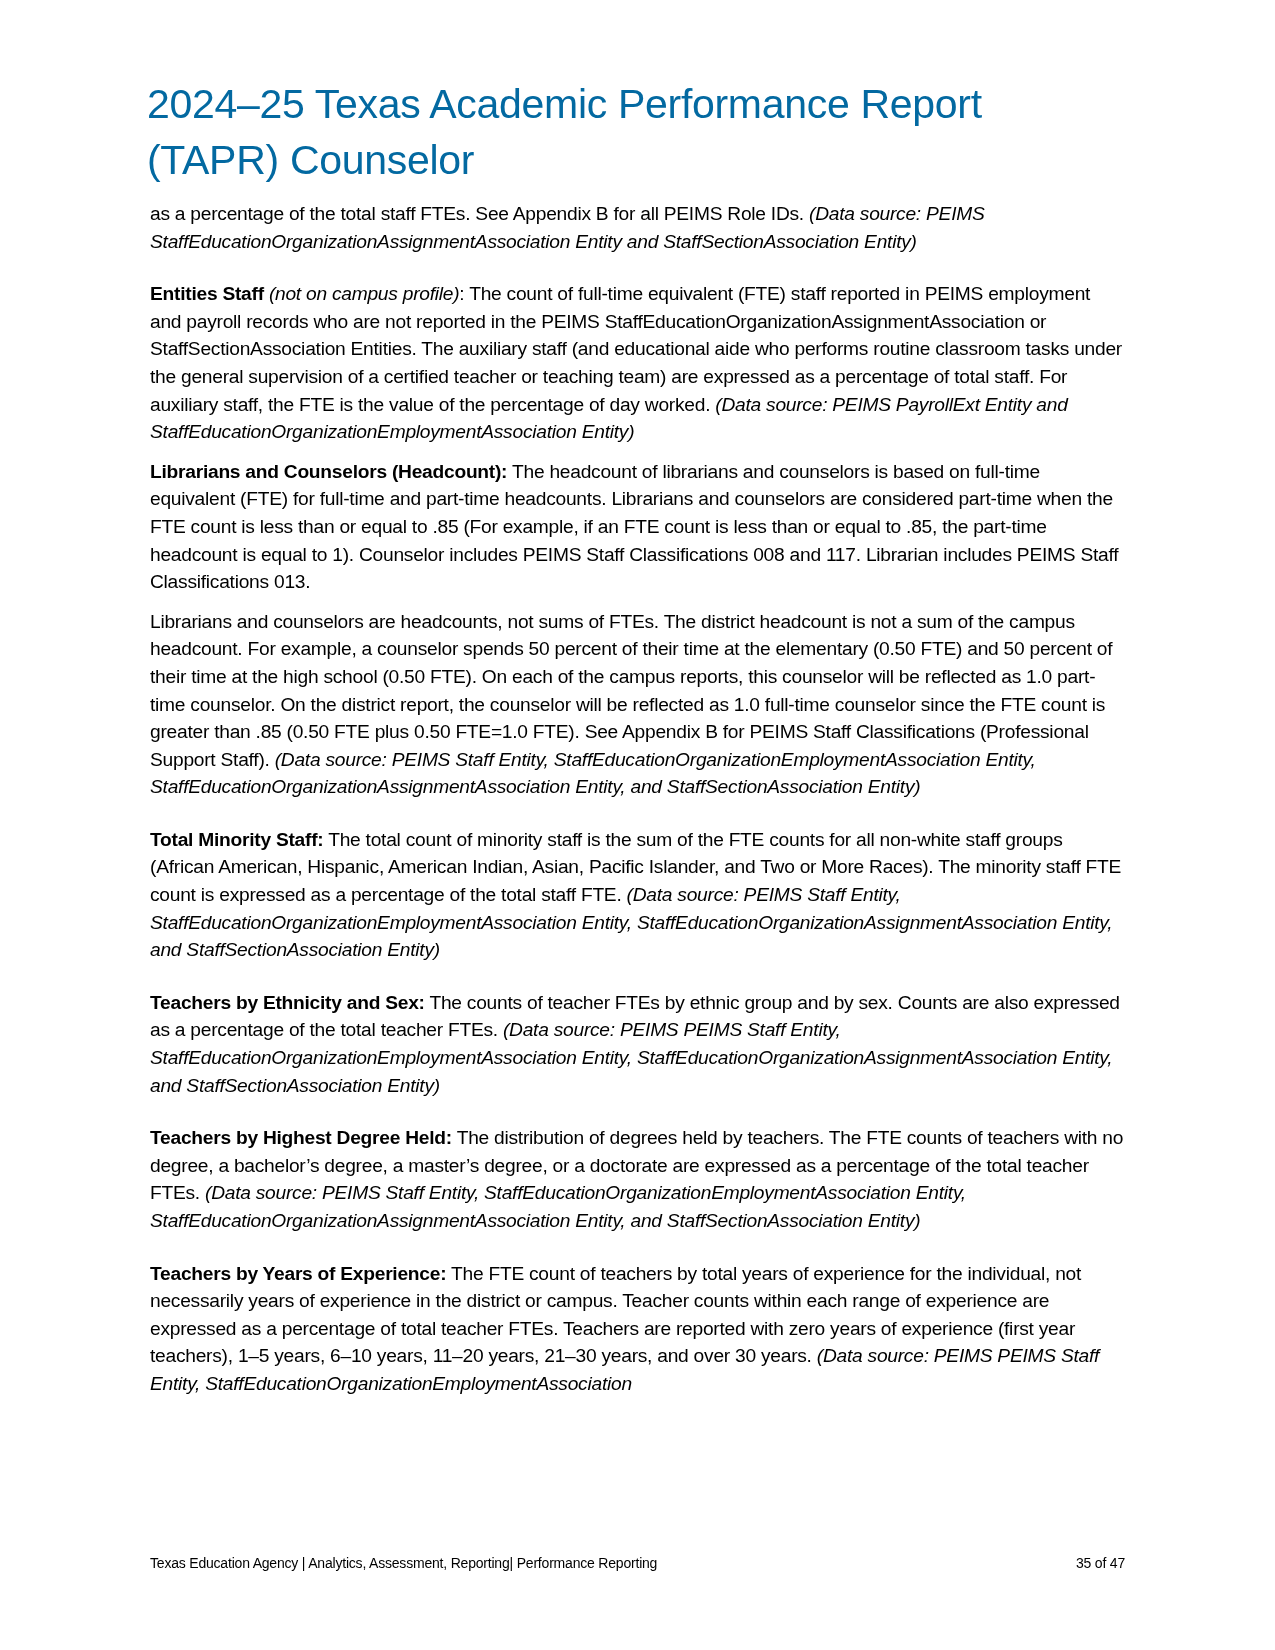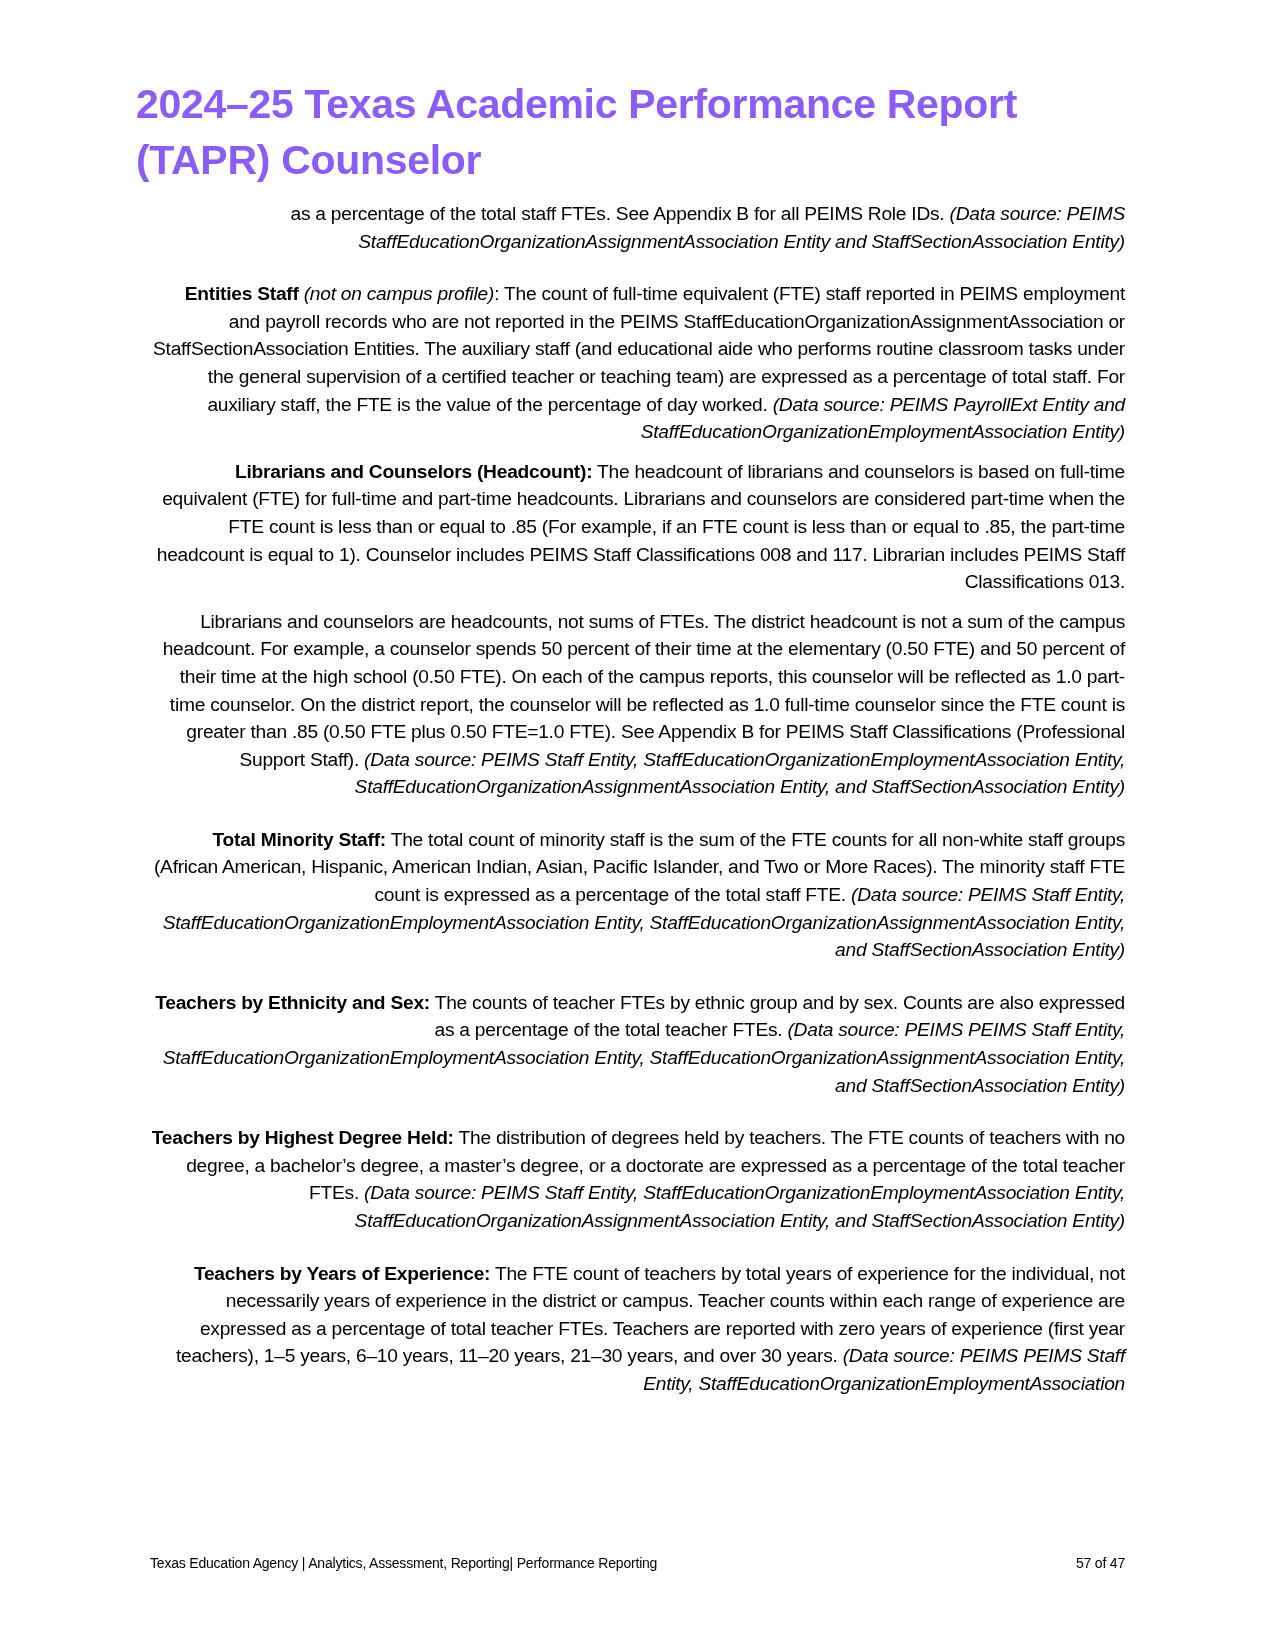--- a/index.html
+++ b/index.html
@@ -1,22 +1,22 @@
 <!DOCTYPE html>
 <html><head>
 <meta charset="utf-8">
 <style>
   html, body { margin: 0; padding: 0; background: #ffffff; }
   body { width: 1275px; height: 1650px; position: relative; overflow: hidden;
          font-family: "Liberation Sans", sans-serif; color: #000; }
-  .title { position: absolute; left: 136px; top: 76px; width: 980px;
-           font-family: "Liberation Sans", sans-serif; font-weight: bold;
-           font-size: 41px; line-height: 56px; color: #8b5cf6; letter-spacing: -0.3px; }
+  .title { position: absolute; left: 147px; top: 76px; width: 980px;
+           font-family: "Liberation Sans", sans-serif; font-weight: normal;
+           font-size: 41px; line-height: 56px; color: #0369a1; letter-spacing: -0.3px; }
   .body { position: absolute; left: 150px; top: 200px; width: 975px;
-          font-size: 19.2px; line-height: 27.6px; letter-spacing: -0.25px; text-align: right; }
+          font-size: 19.2px; line-height: 27.6px; letter-spacing: -0.25px; }
   p { margin: 0; }
   .b { font-weight: bold; }
   .i { font-style: italic; }
   .gap-lg { height: 25px; }
   .gap-sm { height: 12px; }
   .footer { position: absolute; left: 150px; top: 1552px; width: 975px;
             font-size: 14px; line-height: 22px; display: flex; justify-content: space-between;
             letter-spacing: -0.2px; }
 </style>
 </head>
@@ -63,14 +63,14 @@
   </p>
   <div class="gap-lg"></div>
 
   <p>
     <span class="b">Teachers by Years of Experience:</span><span> The FTE count of teachers by total years of experience for the individual, not necessarily years of experience in the district or campus. Teacher counts within each range of experience are expressed as a percentage of total teacher FTEs. Teachers are reported with zero years of experience (first year teachers), 1–5 years, 6–10 years, 11–20 years, 21–30 years, and over 30 years. </span><span class="i">(Data source: PEIMS PEIMS Staff Entity, StaffEducationOrganizationEmploymentAssociation</span>
   </p>
 </div>
 
 <div class="footer">
   <span>Texas Education Agency | Analytics, Assessment, Reporting| Performance Reporting</span>
-  <span>57 of 47</span>
+  <span>35 of 47</span>
 </div>
 
 </body></html>

